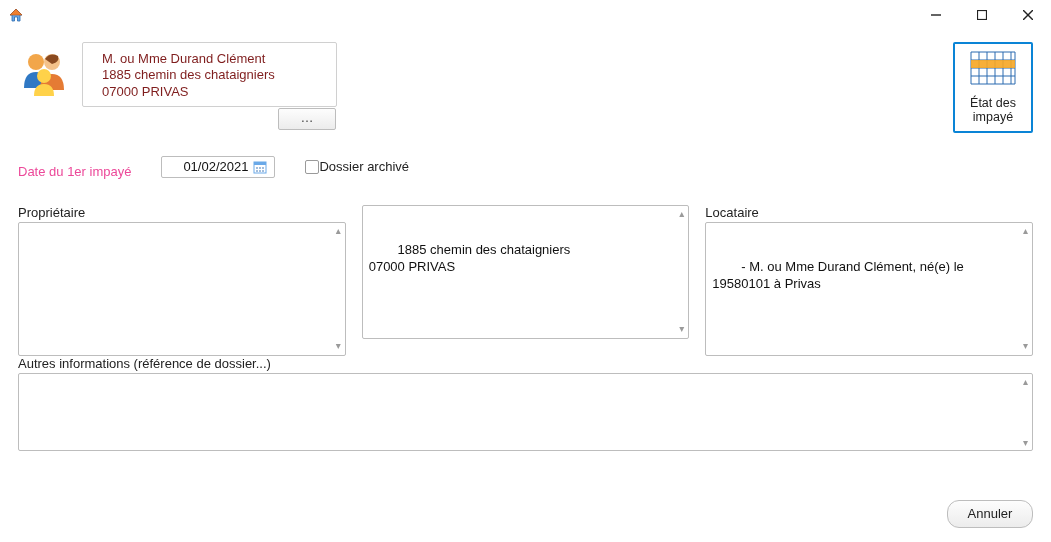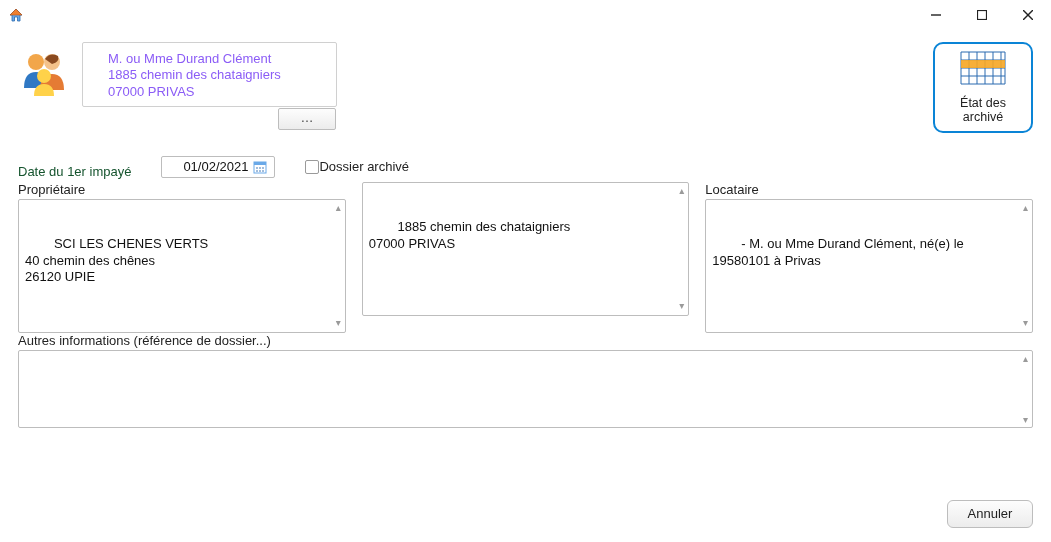--- a/index.html
+++ b/index.html
@@ -52,60 +52,60 @@
   }
   .person-icon {
     width: 52px; height: 52px;
     flex: 0 0 52px;
     display: flex; align-items: center; justify-content: center;
     margin-top: 4px;
   }
   .address-card {
     border: 1px solid #d0d0d0;
     border-radius: 2px;
-    padding: 8px 12px 6px 25px;
+    padding: 8px 12px 6px 19px;
     width: 255px;
     min-height: 62px;
     line-height: 1.25;
-    color: #8b5cf6;
+    color: #7f1d1d;
   }
   .more-btn {
     position: absolute;
     left: 278px;
     top: 78px;
     width: 58px; height: 22px;
     border: 1px solid #bdbdbd;
     background: linear-gradient(#fdfdfd,#ececec);
     border-radius: 2px;
     text-align: center;
     line-height: 18px;
     font-size: 13px;
     color: #444;
     cursor: pointer;
   }
   .etat-box {
     position: absolute;
     right: 18px; top: 12px;
-    width: 100px;
+    width: 80px;
     border: 2px solid #0a84d6;
-    border-radius: 10px;
+    border-radius: 2px;
     text-align: center;
     padding: 6px 4px 6px 4px;
     cursor: pointer;
   }
   .etat-box .cal { margin: 0 auto 4px; }
   .etat-box .lbl { font-size: 12.5px; line-height: 1.1; color: #222; }
 
   .date-row {
     margin-top: 48px;
     display: flex;
     align-items: center;
     gap: 30px;
   }
-  .date-label { color: #14532d; margin-top: 9px; }
+  .date-label { color: #ec4899; margin-top: 9px; }
   .date-field {
     display: flex; 
     border: 1px solid #bdbdbd;
     border-radius: 2px;
     height: 22px;
     width: 114px;
     background: #fff;
   }
   .date-field input {
     border: none; outline: none;
@@ -127,21 +127,21 @@
   .chk .box {
     width: 14px; height: 14px;
     border: 1px solid #9a9a9a;
     border-radius: 2px;
     background: #fff;
   }
 
   .panels {
     display: flex;
     gap: 16px;
-    margin-top: 3px;
+    margin-top: 26px;
   }
   .panel {
     display: flex; flex-direction: column;
     flex: 1;
   }
   .panel-lbl { margin-bottom: 2px; }
   .textbox {
     position: relative;
     border: 1px solid #bdbdbd;
     border-radius: 2px;
@@ -181,21 +181,21 @@
   .footer {
     position: absolute;
     right: 18px; bottom: 14px;
     display: flex; gap: 12px;
   }
   .btn {
     min-width: 86px;
     height: 28px;
     border: 1px solid #bdbdbd;
     background: linear-gradient(#fdfdfd,#ececec);
-    border-radius: 6px;
+    border-radius: 12px;
     text-align: center;
     line-height: 26px;
     cursor: pointer;
     color: #222;
     padding: 0 18px;
   }
 </style>
 </head>
 <body>
 
@@ -264,21 +264,21 @@
         <line x1="18" y1="2" x2="18" y2="34"></line>
         <line x1="26" y1="2" x2="26" y2="34"></line>
         <line x1="34" y1="2" x2="34" y2="34"></line>
         <line x1="42" y1="2" x2="42" y2="34"></line>
         <line x1="46" y1="2" x2="46" y2="34"></line>
       </g>
       <rect x="2" y="10" width="44" height="8" fill="#f6a623" opacity="0.9"></rect>
     </svg>
     <div class="lbl">
       <div>État des</div>
-      <div>archivé</div>
+      <div>impayé</div>
     </div>
   </div>
 
   <div class="date-row">
     <span class="date-label">Date du 1er impayé</span>
     <div class="date-field">
       <input type="text" value="01/02/2021" style="">
       <span class="cal-btn">
         <svg width="14" height="14" viewBox="0 0 14 14">
           <rect x="1" y="2" width="12" height="11" fill="#fff" stroke="#6aa9e8"></rect>
@@ -296,23 +296,20 @@
       <span class="box"></span>
       <span>Dossier archivé</span>
     </label>
   </div>
 
   <div class="panels">
     <div class="panel">
       <div class="panel-lbl">Propriétaire</div>
       <div class="textbox">
         <span class="arrow-up">▴</span>
-        <span style="white-space:pre-wrap;">SCI LES CHENES VERTS
-40 chemin des chênes
-26120 UPIE</span>
         <span class="arrow-down">▾</span>
       </div>
     </div>
     <div class="panel">
       <div class="textbox">
         <span class="arrow-up">▴</span>
         <span style="white-space:pre-wrap;">1885 chemin des chataigniers
 07000 PRIVAS</span>
         <span class="arrow-down">▾</span>
       </div>

